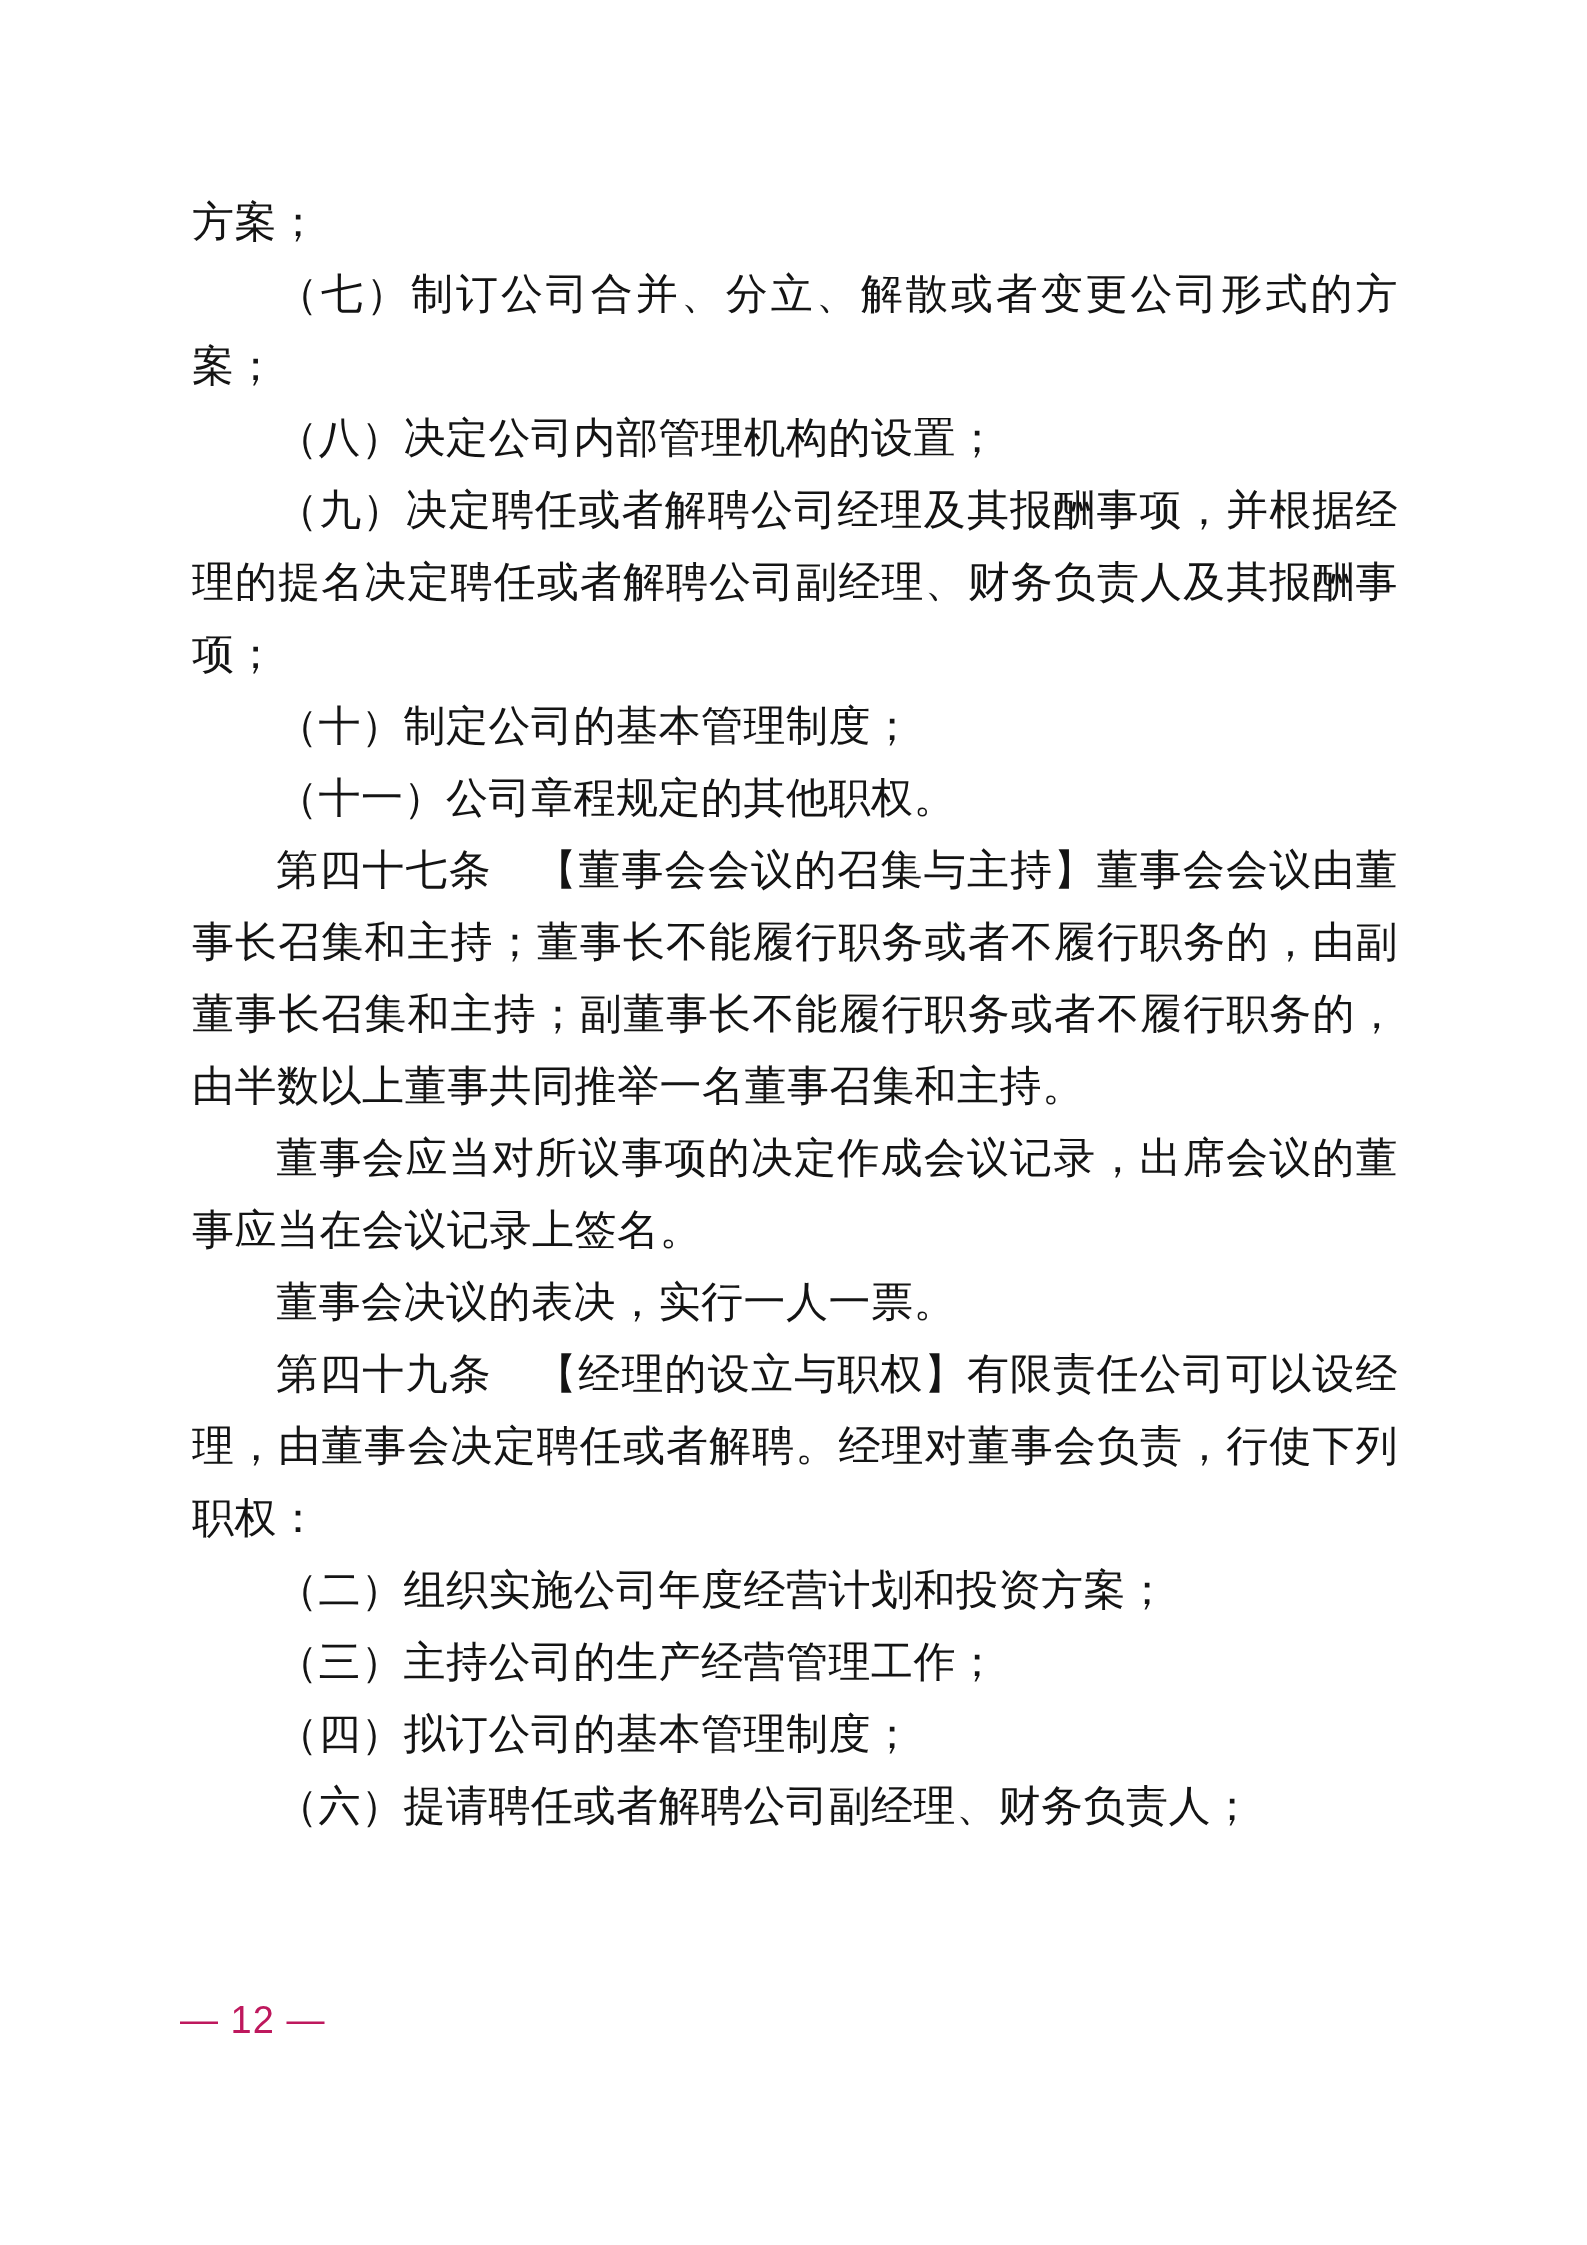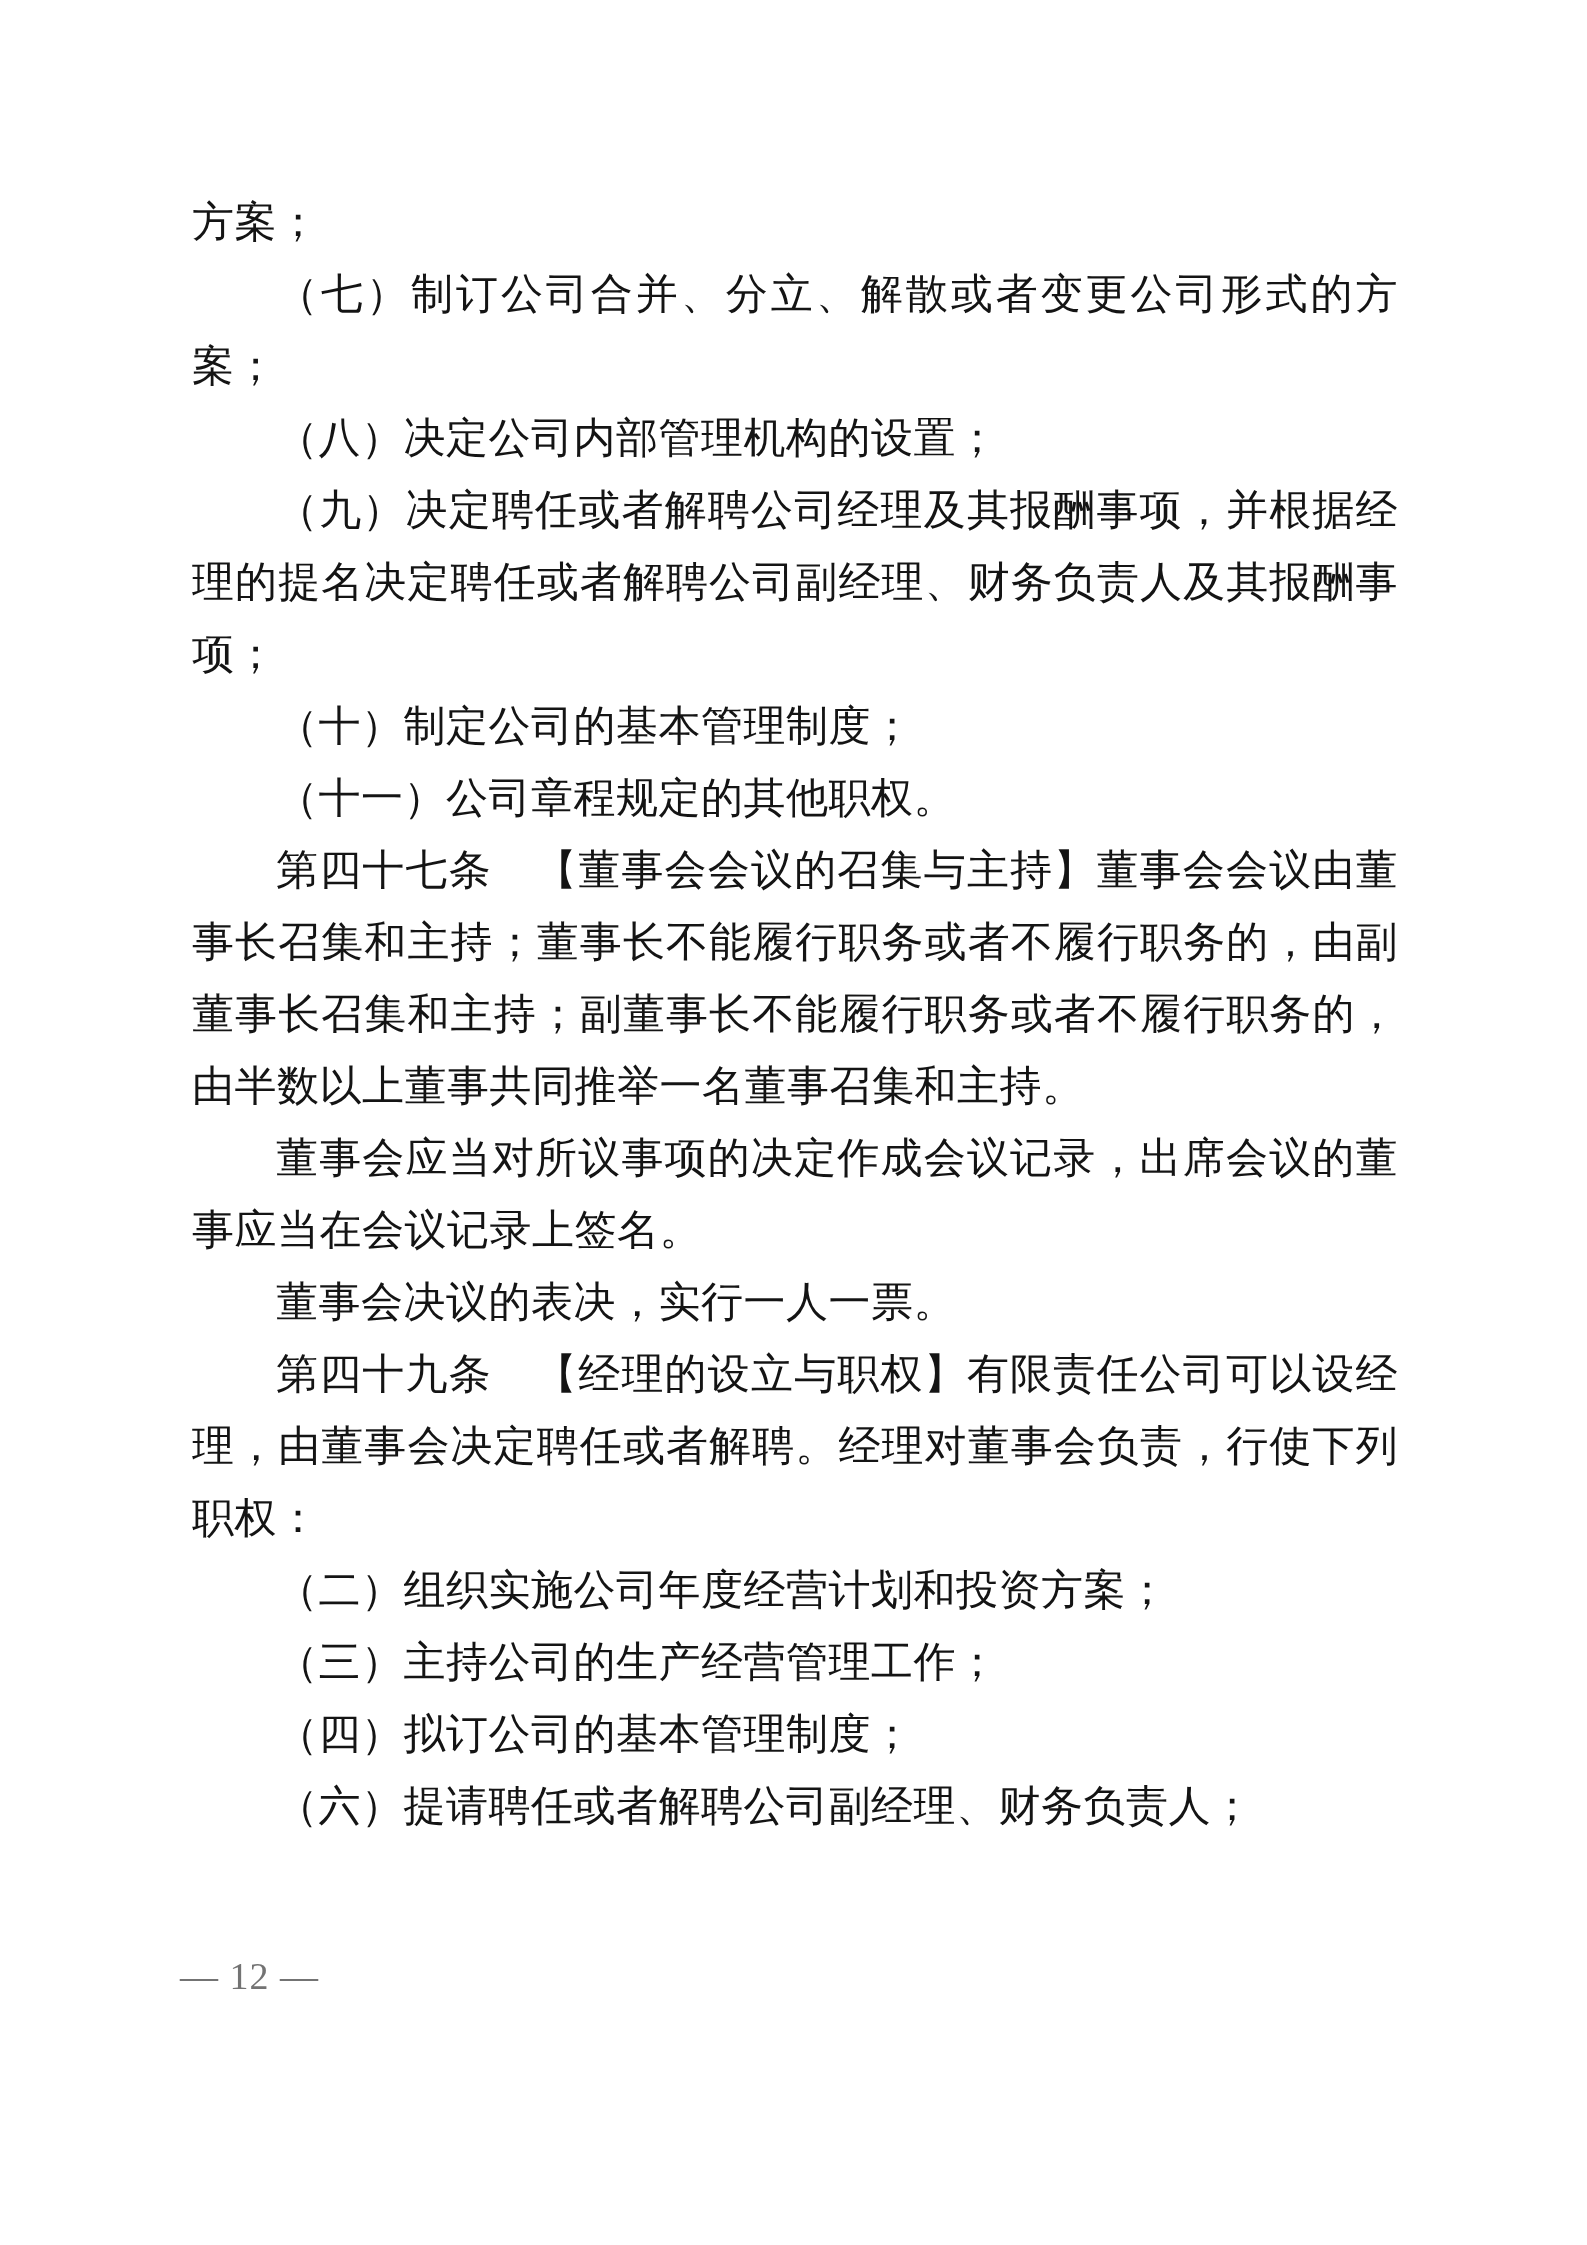--- a/index.html
+++ b/index.html
@@ -6,21 +6,21 @@
     margin: 0;
     padding: 0;
     background: #ffffff;
   }
   .page {
     position: relative;
     width: 1587px;
     height: 2245px;
     background: #ffffff;
     overflow: hidden;
-    font-family: Liberation Serif, serif;
+    font-family: Liberation Sans, sans-serif;
     color: #141414;
   }
   .body-text {
     position: absolute;
     left: 192px;
     top: 186px;
     width: 1206px;
     font-size: 42px;
     line-height: 72px;
     text-align: justify;
@@ -30,25 +30,25 @@
   .body-text p {
     margin: 0;
     padding: 0;
   }
   .body-text p.indent {
     text-indent: 2em;
   }
   .page-footer {
     position: absolute;
     left: 180px;
-    top: 1952px;
+    top: 1996px;
     font-size: 38px;
     line-height: 48px;
     letter-spacing: 1px;
-    color: #737373;
+    color: #be185d;
     white-space: pre;
   }
 </style>
 </head>
 <body>
 
 <div class="page">
   <div class="body-text">
       <p class="">方案；</p>
       <p class="indent">（七）制订公司合并、分立、解散或者变更公司形式的方案；</p>

